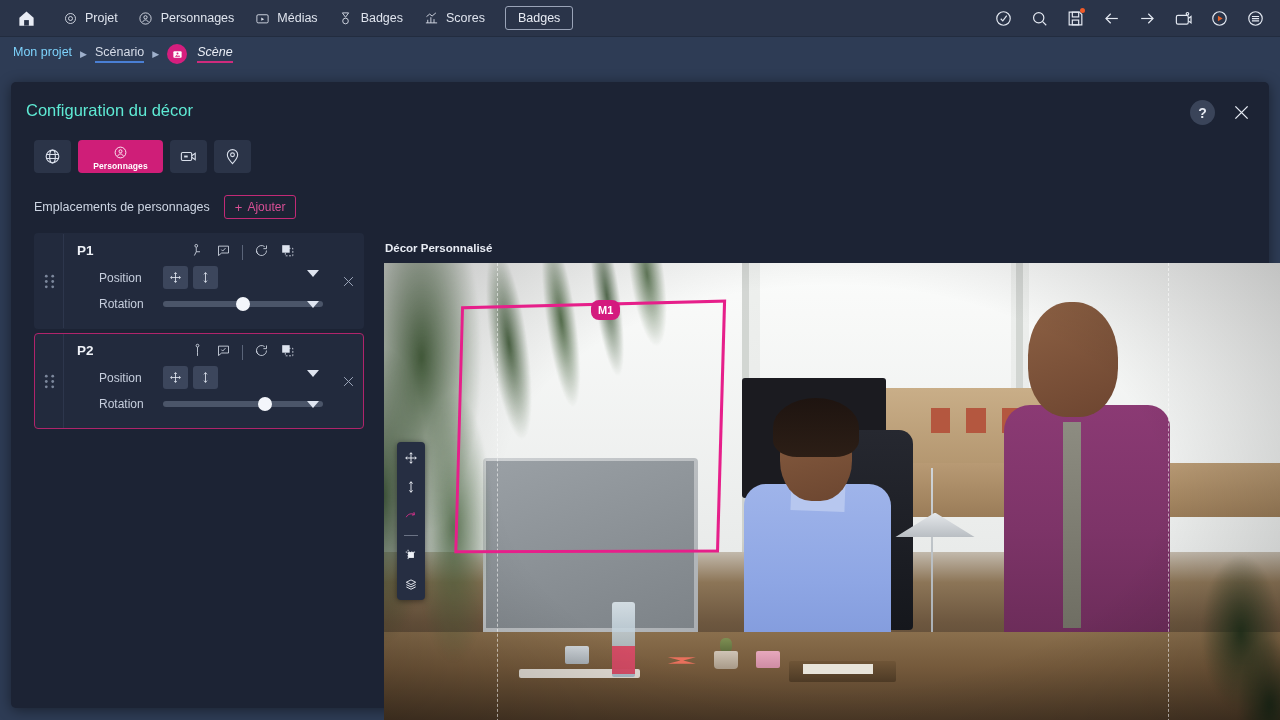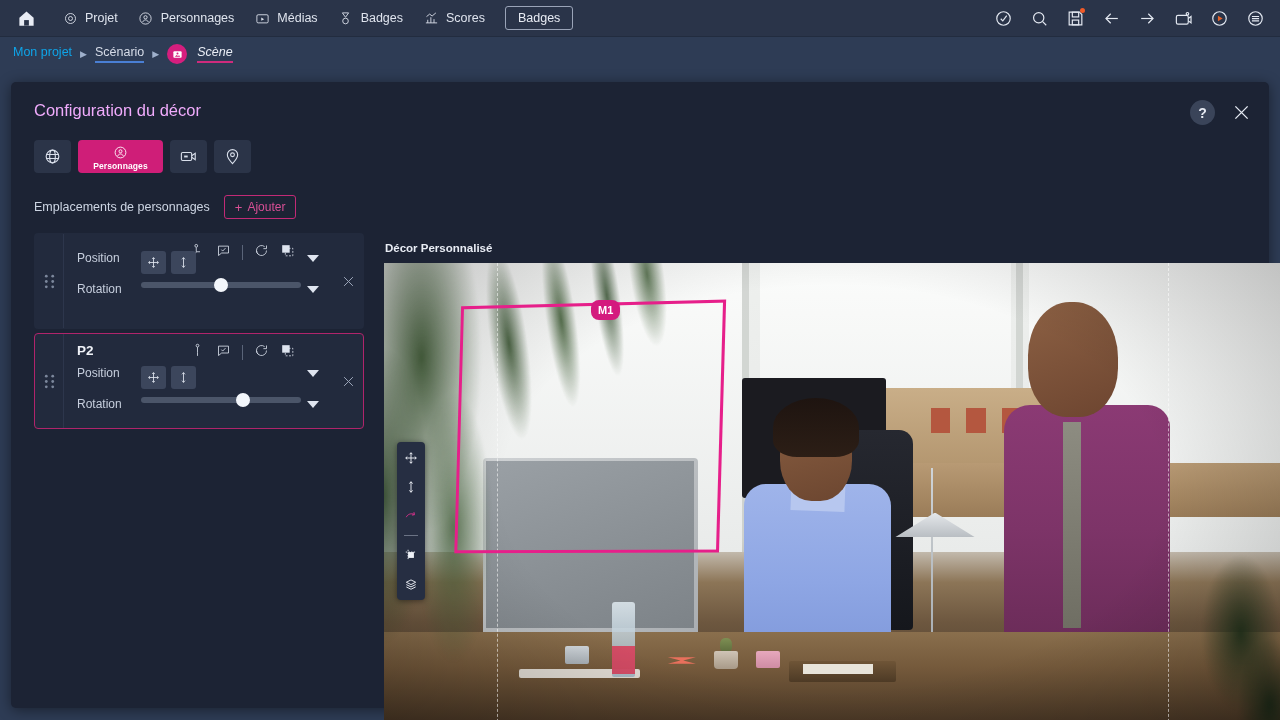--- a/index.html
+++ b/index.html
@@ -39,21 +39,21 @@
     position: absolute; top: 1px; right: 1px; width: 5px; height: 5px; border-radius: 50%;
     background: #f05a28;
   }
 
   
   .breadcrumb {
     position: absolute; top: 37px; left: 0; width: 1280px; height: 34px;
     display: flex; align-items: center; padding-left: 13px; gap: 8px;
   }
   .crumb { font-size: 12.5px; color: #cfd6e3; padding-bottom: 4px; position: relative; }
-  .crumb.plain { color: #0ea5e9; }
+  .crumb.plain { color: #7dd3fc; }
   .crumb.scenario { color: #d6dce8; }
   .crumb.scenario::after {
     content:''; position:absolute; left:0; right:0; bottom:0; height:2px; background:#4a7fd4;
   }
   .crumb.scene { color: #e9edf5; font-style: italic; }
   .crumb.scene::after {
     content:''; position:absolute; left:0; right:0; bottom:0; height:2px; background:#cf2b7d;
   }
   .crumb-sep { color: #9fb0cc; font-size: 9px; }
   .scene-ic {
@@ -62,21 +62,21 @@
   }
   .scene-ic svg { width: 11px; height: 11px; fill:#fff; }
 
   
   .modal {
     position: absolute; left: 11px; top: 82px; width: 1258px; height: 626px;
     background: #1c2334; border-radius: 5px;
     box-shadow: 0 2px 14px rgba(0,0,0,.45);
   }
   .modal-title {
-    position: absolute; left: 23px; top: 19px; font-size: 16.5px; color: #f0abfc; font-weight: 400;
+    position: absolute; left: 15px; top: 19px; font-size: 16.5px; color: #5eead4; font-weight: 400;
   }
   .modal-actions { position: absolute; right: 16px; top: 18px; display: flex; align-items: center; gap: 14px; }
   .help-btn {
     width: 25px; height: 25px; border-radius: 50%; background: #3a4character;
     background: #3a4459; color: #e7ebf3; font-size: 14px; font-weight: bold;
     display:flex; align-items:center; justify-content:center;
   }
   .close-btn { width: 24px; height: 24px; display:flex; align-items:center; justify-content:center; }
   .close-btn svg { width: 21px; height: 21px; stroke: #e4e9f2; stroke-width: 1.6; }
 
@@ -114,21 +114,21 @@
   .slot-card.selected { border-color: #b0246b; background:#222a3d; }
   .drag-handle {
     width: 28px; display:flex; align-items:center; justify-content:center; flex:0 0 28px;
   }
   .drag-handle svg { width: 11px; height: 15px; fill: #7c879c; }
   .slot-body { flex: 1; position: relative; border-left: 1px solid #2d3purple; border-left: 1px solid #2d364c; padding: 9px 0 0 13px; }
   .slot-name { font-size: 13.5px; color: #eef1f7; font-weight: bold; }
   .slot-icons { position: absolute; right: 38px; top: 9px; display: flex; align-items: center; gap: 11px; }
   .slot-icons svg { width: 15px; height: 15px; stroke: #dde3ee; fill: none; stroke-width: 1.3; }
   .sep-v { width: 1px; height: 15px; background: #5a6party; background:#5a6479; }
-  .ctrl-row { display: flex; margin-top: 8px; position: relative; }
+  .ctrl-row { display: flex; align-items: center; margin-top: 8px; position: relative; margin-left: 22px; }
   .ctrl-label { font-size: 12px; color: #c6cedd; width: 64px; }
   .btn-sq {
     width: 25px; height: 23px; border-radius: 3px; background: #3c465c;
     display:flex; align-items:center; justify-content:center; margin-right:5px;
   }
   .btn-sq svg { width: 13px; height: 13px; stroke: #e8edf6; fill:none; stroke-width:1.5; }
   .caret { position: absolute; right: 14px; top: 4px; width:0;height:0;
     border-left:6px solid transparent;border-right:6px solid transparent;border-top:7px solid #dfe5f0; }
   .slider { position: relative; width: 160px; height: 6px; background: #4c real; background:#4b5569; border-radius: 3px; }
   .slider-thumb { position: absolute; top: -4px; width: 14px; height: 14px; border-radius: 50%; background: #f3f6fb; }
@@ -521,20 +521,21 @@
             <svg viewBox="0 0 10 14">
                 <circle cx="2" cy="2" r="1.3"></circle>
                 <circle cx="8" cy="2" r="1.3"></circle>
                 <circle cx="2" cy="7" r="1.3"></circle>
                 <circle cx="8" cy="7" r="1.3"></circle>
                 <circle cx="2" cy="12" r="1.3"></circle>
                 <circle cx="8" cy="12" r="1.3"></circle>
               </svg>
           </div>
           <div class="slot-body">
+            <div class="slot-name">P1</div>
             <div class="slot-icons">
               <span>
                 <svg viewBox="0 0 24 24">
                     <circle cx="10" cy="4.5" r="2.2"></circle>
                     <path d="M10 7v7h6"></path>
                     <path d="M10 14l-3 6"></path>
                   </svg>
               </span>
               <span>
                 <svg viewBox="0 0 24 24">

